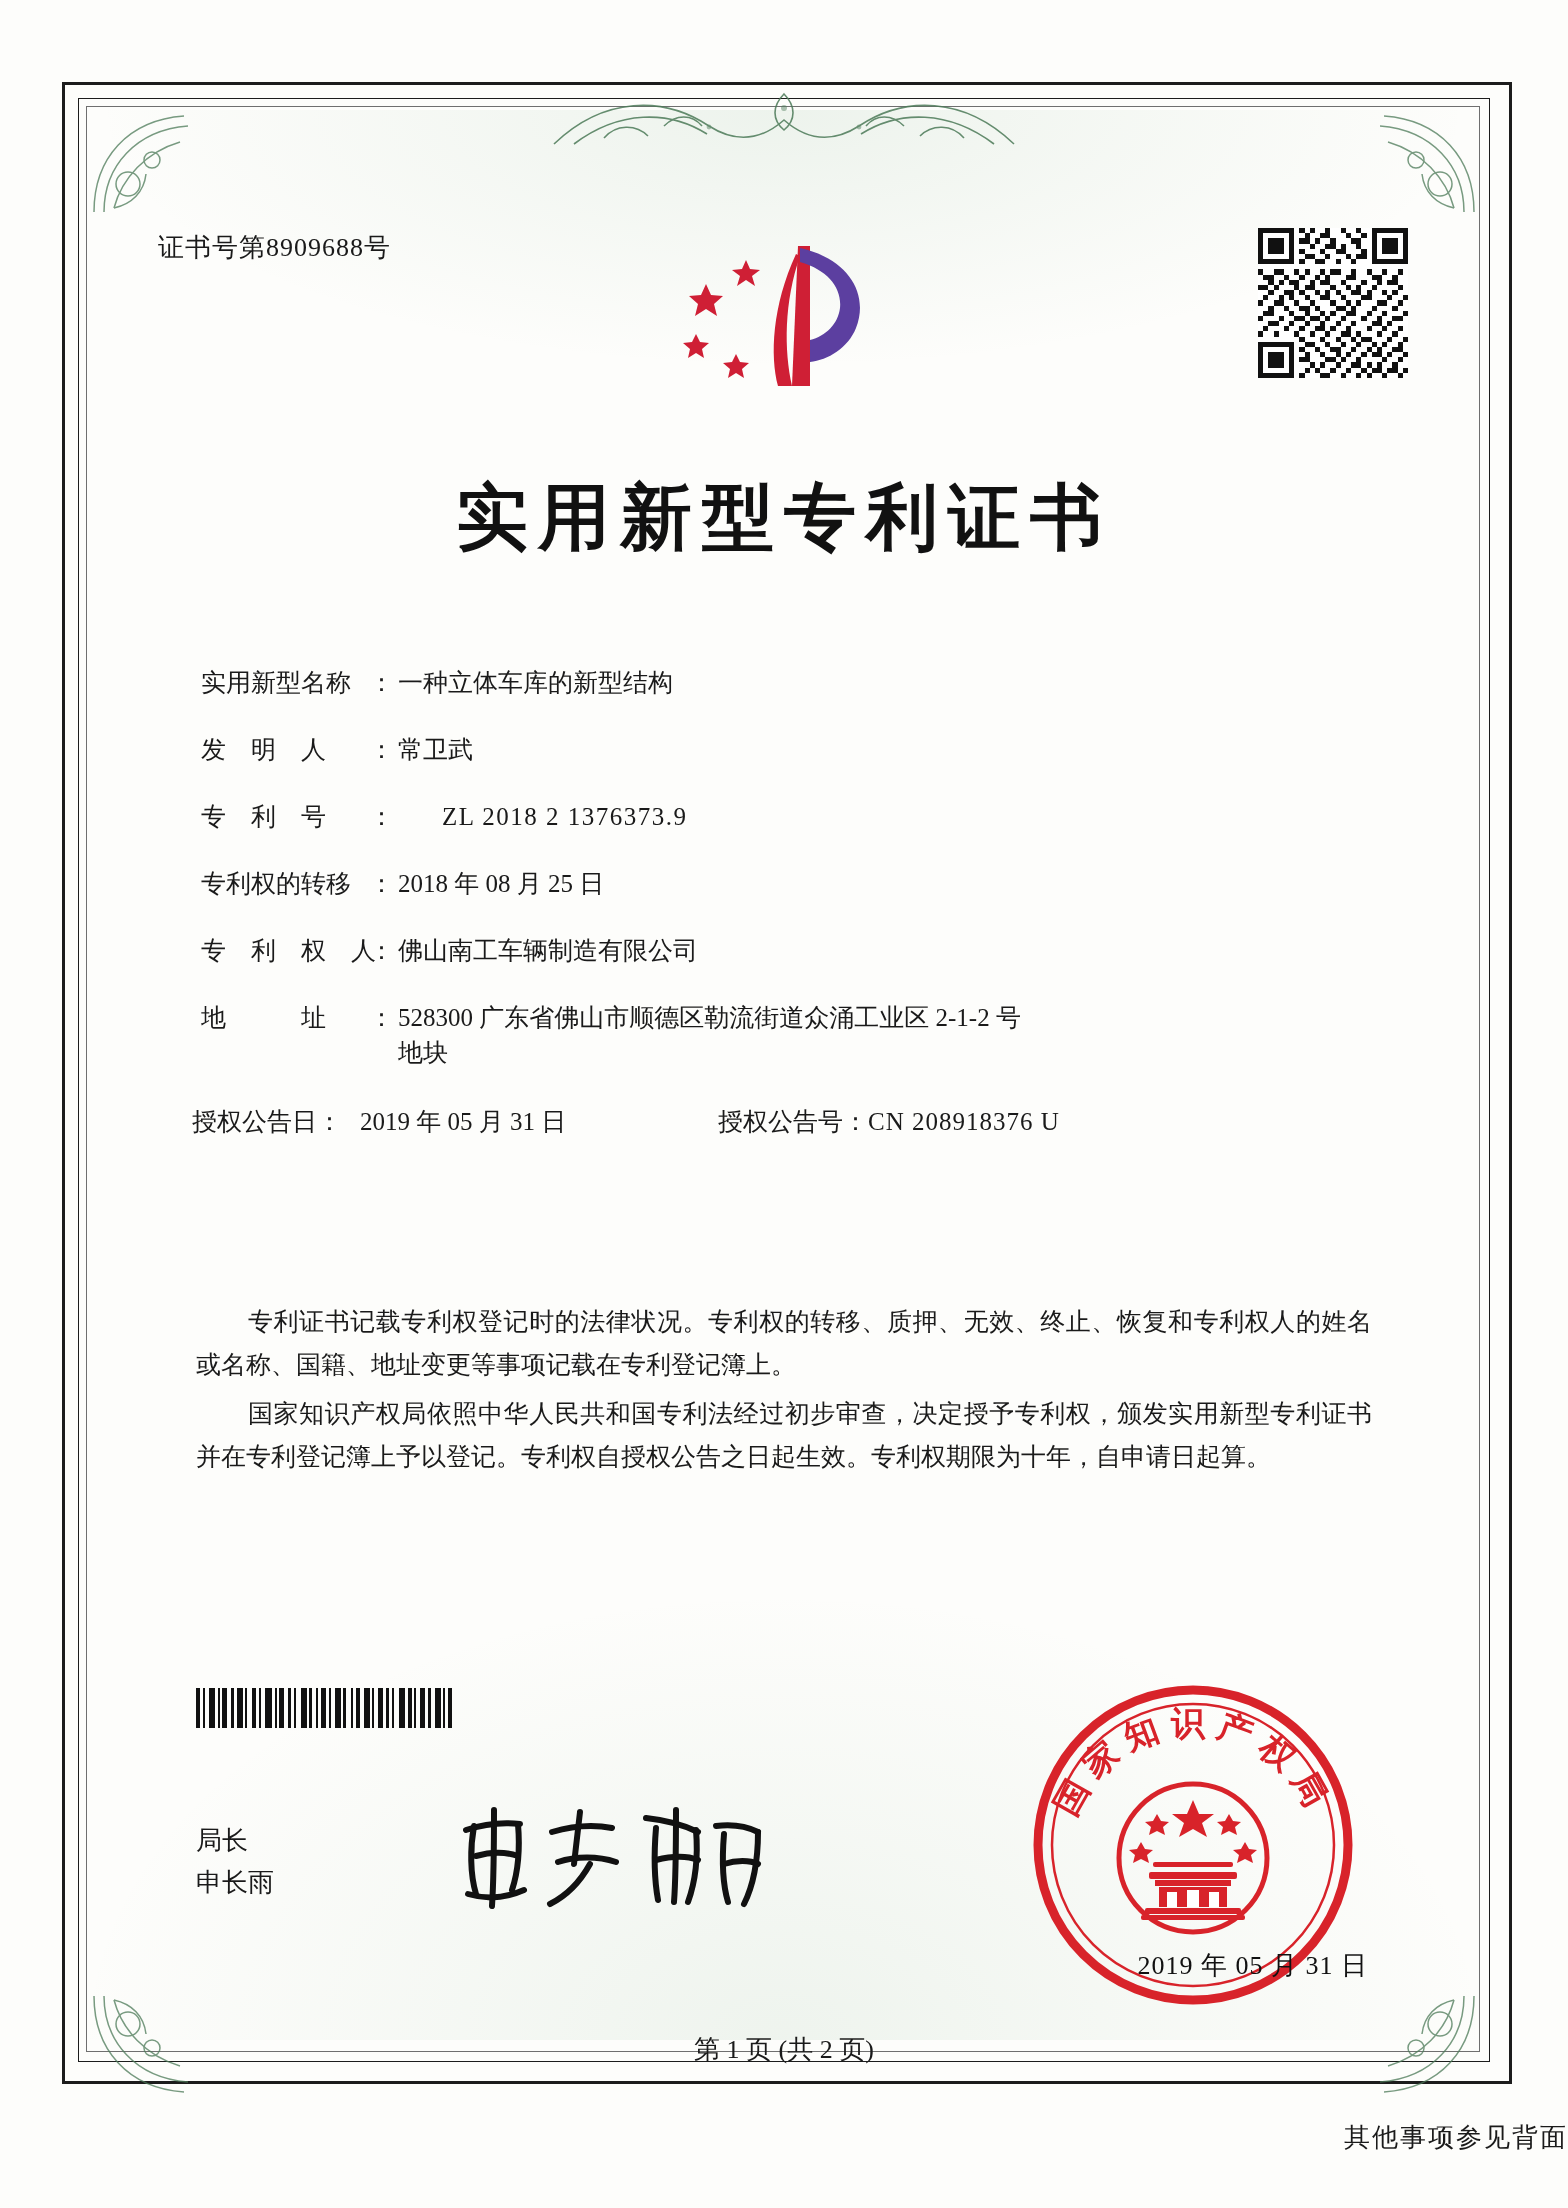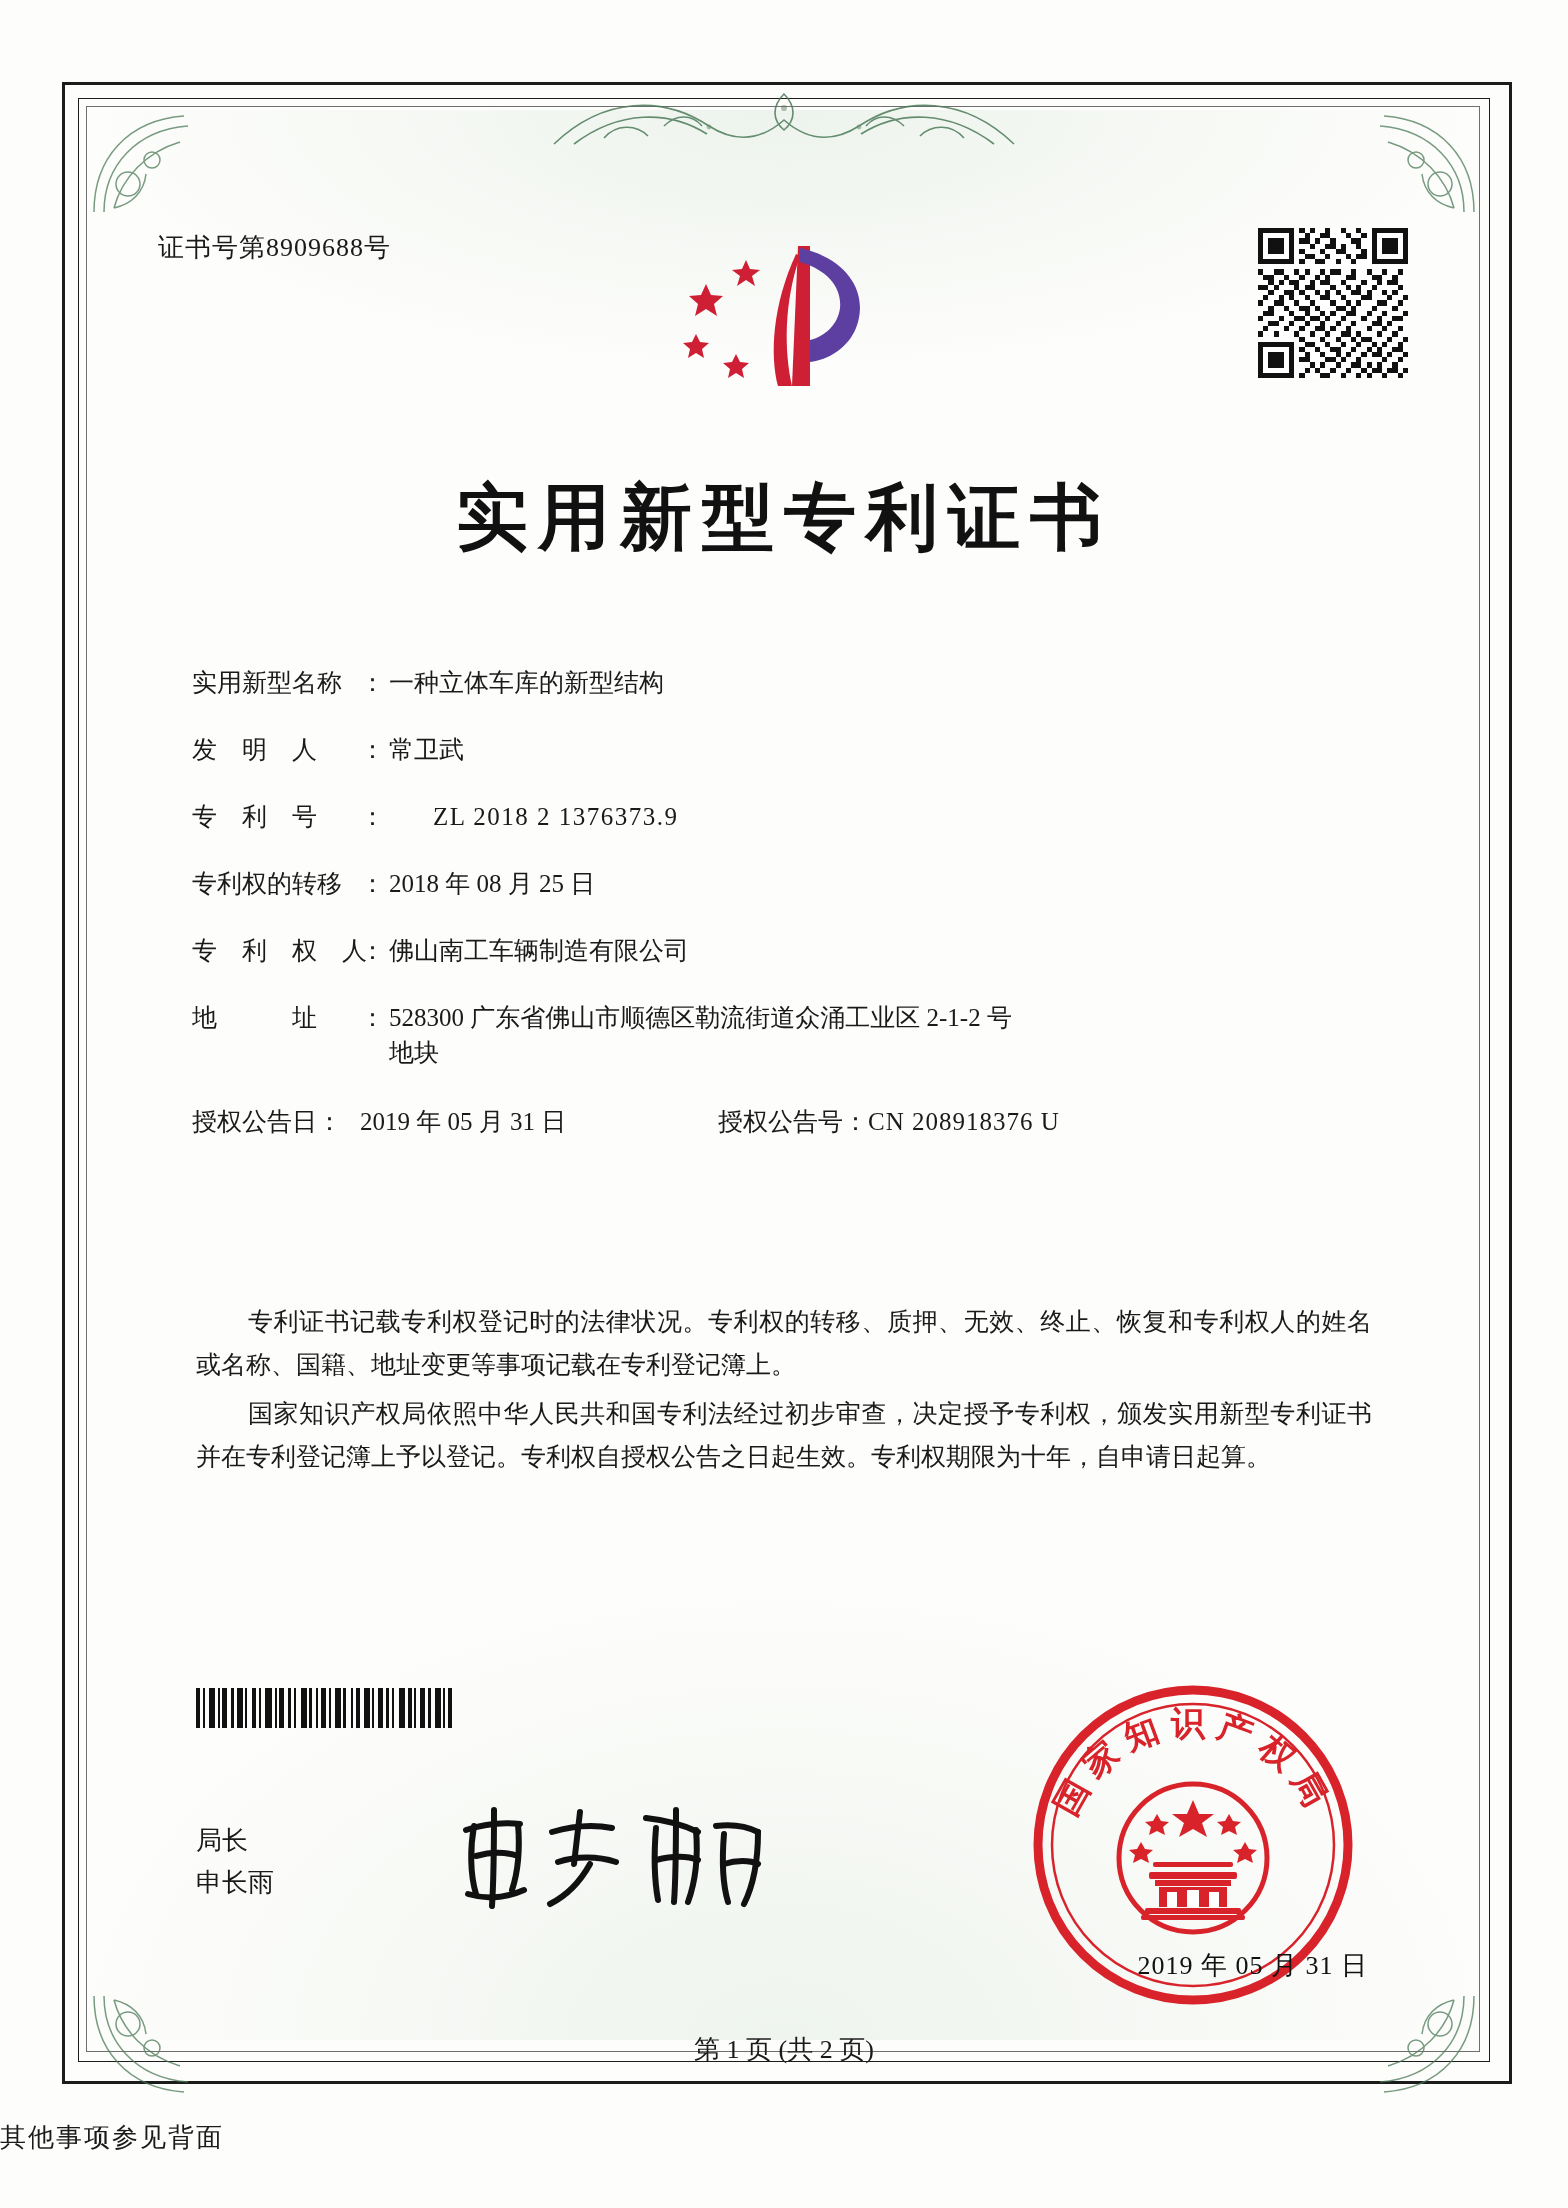--- a/index.html
+++ b/index.html
@@ -136,20 +136,21 @@
   .field-label {
     width: 168px;
     flex: 0 0 168px;
     display: flex;
     justify-content: space-between;
     white-space: nowrap;
   }
   .field-label.tight {
     letter-spacing: 0px;
     display: block;
+    margin-left: 9px;
   }
   .field-colon {
     flex: 0 0 auto;
     margin-right: 4px;
   }
   .field-value {
     flex: 1;
   }
   .field-value.mono {
     font-family: "Liberation Serif", serif;
@@ -243,21 +244,21 @@
     position: absolute;
     left: 0; right: 0;
     top: 2032px;
     text-align: center;
     font-size: 26px;
   }
   .back-note {
     position: absolute;
     left: 0; right: 0;
     top: 2120px;
-    text-align: left;
+    text-align: right;
     font-size: 26px;
     letter-spacing: 2px;
   }
 </style>
 </head>
 <body>
 
 <div class="page">
 
   <div class="tint tint-top"></div>

